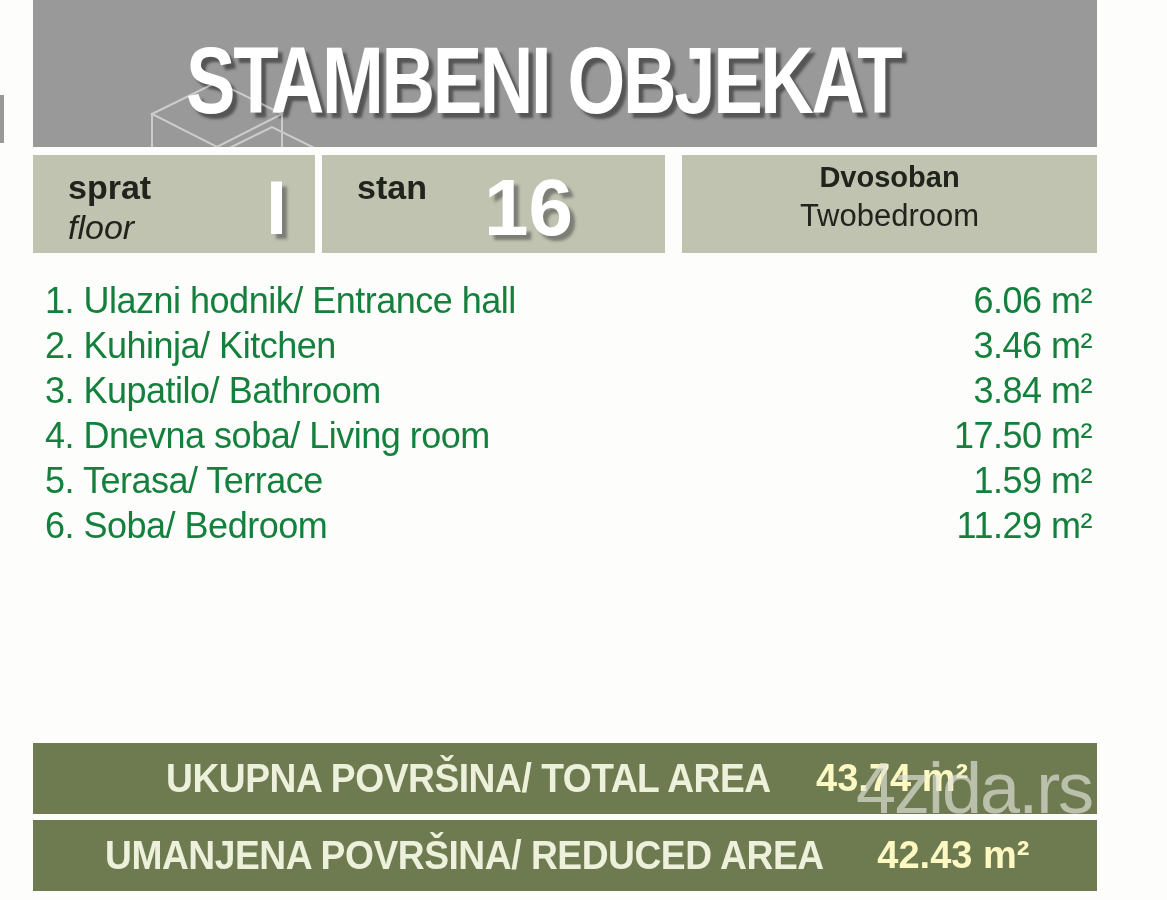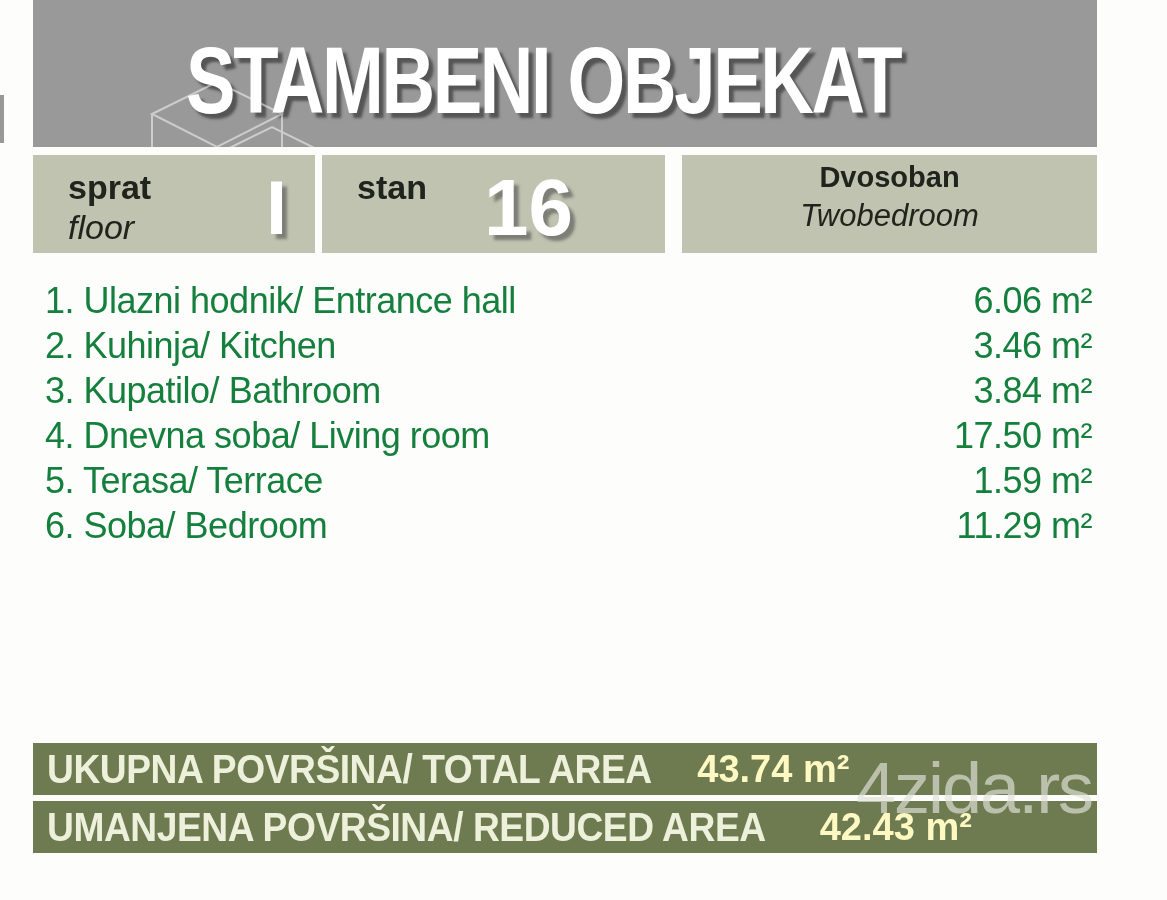--- a/index.html
+++ b/index.html
@@ -49,37 +49,37 @@
   .lbl-sr{font-weight:700;font-size:34px;}
   .lbl-en{font-style:italic;font-size:34px;}
   .big-val{
     position:absolute;top:4px;
     font-size:80px;font-weight:700;color:#ffffff;line-height:98px;
     text-shadow:5px 5px 3px rgba(70,70,70,0.55);
   }
   .val-floor{right:28px;font-size:76px;}
   .val-unit{left:162px;}
   .type-sr{font-weight:700;font-size:29px;padding-top:2px;line-height:40px;}
-  .type-en{font-style:italic;font-size:31px;line-height:38px;}
+  .type-en{font-size:31px;line-height:38px;}
 
   
   .rooms{
     position:absolute;left:45px;top:278px;width:1047px;
   }
   .room-row{
     display:flex;justify-content:space-between;align-items:center;
     height:45px;font-size:36px;color:#15803d;letter-spacing:-0.5px;
   }
   .room-area{white-space:nowrap;}
 
   
   .totals{position:absolute;left:33px;top:743px;width:1064px;}
   .total-bar{
-    height:52px;margin-bottom:6px;background:#6e7b50;
-    display:flex;justify-content:flex-start;align-items:center;
+    height:71px;margin-bottom:6px;background:#6e7b50;
+    display:flex;justify-content:center;align-items:center;
     padding:0 10px 0 14px;box-sizing:border-box;
   }
   .total-label{
     font-size:40px;font-weight:700;color:#edf0da;
     letter-spacing:-0.5px;white-space:nowrap;
     transform:scaleX(0.93);transform-origin:left center;
   }
   .total-value{
     font-size:38px;font-weight:700;color:#fef9c3;white-space:nowrap;
   }

